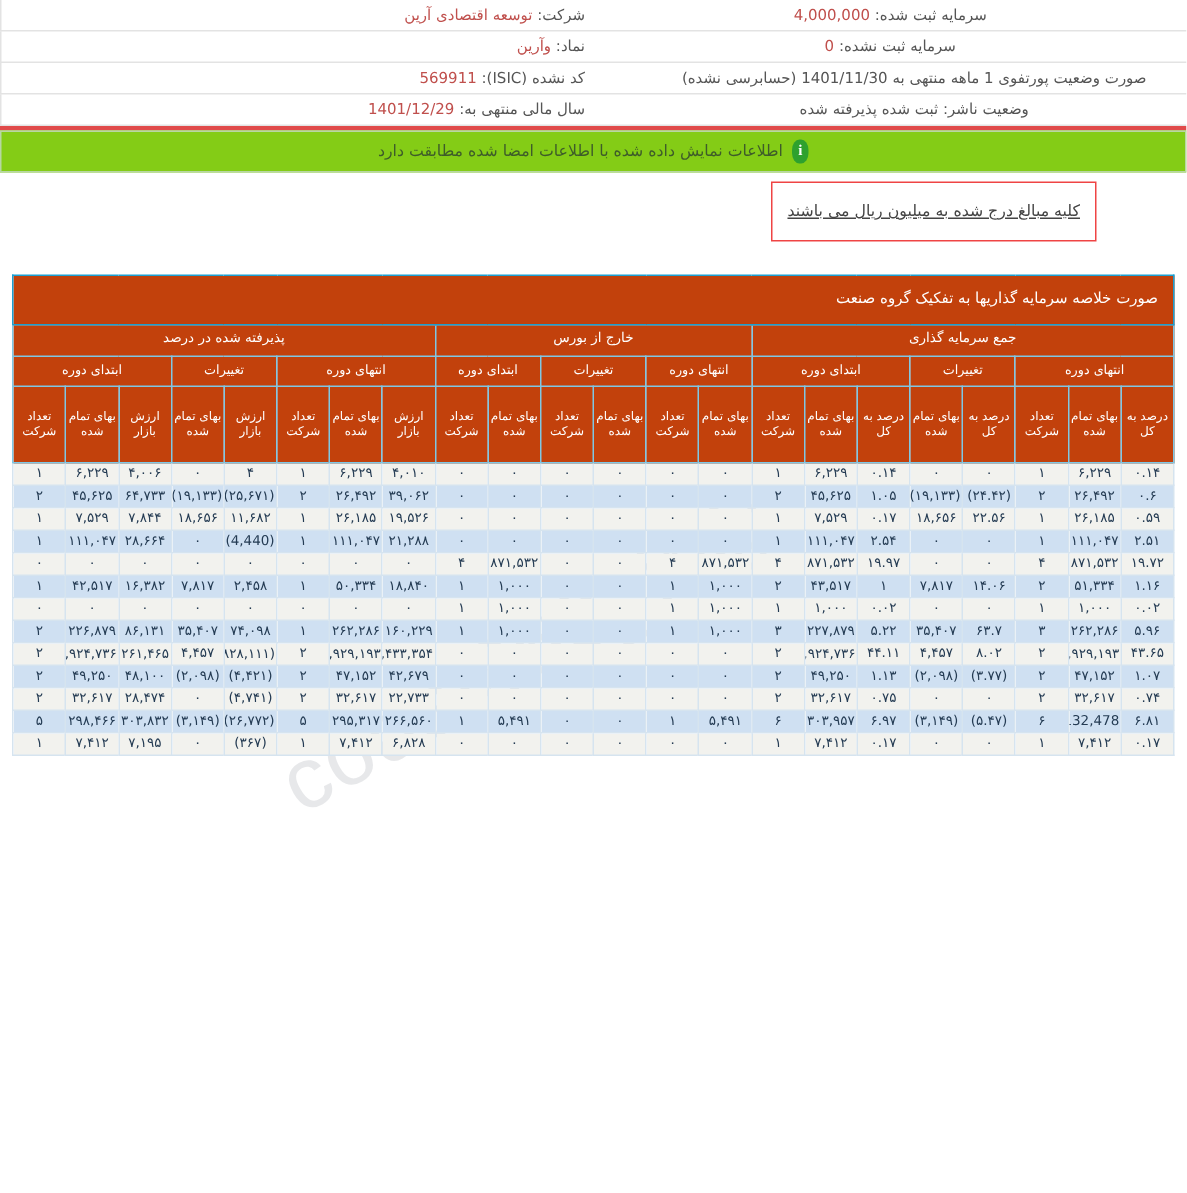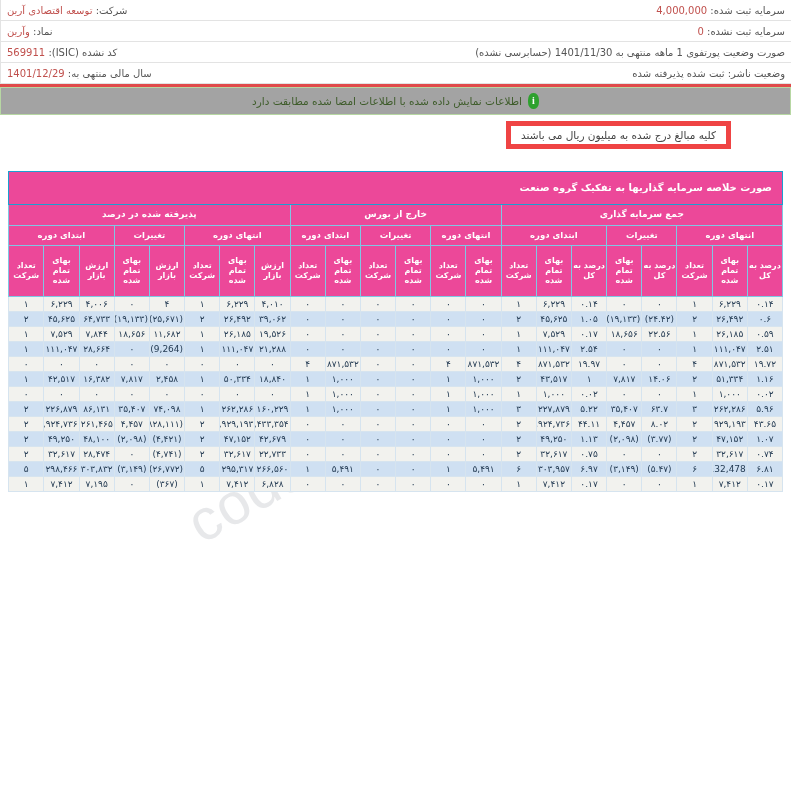--- a/index.html
+++ b/index.html
@@ -24,35 +24,35 @@
   table.info td{
     border-bottom:1px solid #e3e3e3;
     height:18px;
     padding:1px 6px;
     font-size:10px;
     color:#555;
     vertical-align:middle;
     white-space:nowrap;
     overflow:hidden;
   }
-  table.info td.right{width:50%;text-align:left;border-left:1px solid #e3e3e3;}
-  table.info td.left{width:50%;text-align:right;}
+  table.info td.right{width:50%;text-align:right;border-left:1px solid #e3e3e3;}
+  table.info td.left{width:50%;text-align:center;}
   .lbl{color:#555;}
   .val{color:#c0504d;}
   .val-dark{color:#555;margin-left:32px;}
 
   .red-rule{
     height:3px;
     background:#e04a4a;
     width:100%;
   }
 
   
   .notice{
-    background:#a3a3a3;
+    background:#84cc16;
     border:1px solid #b7d7a3;
     height:26px;
     display:flex;
     align-items:center;
     justify-content:center;
     gap:6px;
     font-size:10.5px;
     color:#3e5c2a;
     margin:0;
   }
@@ -73,46 +73,47 @@
     font-weight:bold;
     text-align:center;
     line-height:16px;
     font-family:"Liberation Serif",serif;
   }
 
   
   .unit-note{
     margin:6px 0 0 0;
     display:inline-block;
-    border:5px solid #ef4444;
-    padding:3px 10px;
+    border:1px solid #ef4444;
+    padding:13px 10px;
     font-size:10.5px;
     color:#444;
     background:#fff;
+    text-decoration:underline;
   }
   .unit-row{padding-right:60px;}
 
   
   .table-zone{
     margin-top:22px;
     padding:0 8px;
   }
   table.main{
     width:775px;
     border-collapse:collapse;
     table-layout:fixed;
     font-size:8.5px;
     position:relative;
     z-index:2;
   }
   table.main th{
-    background:#ec4899;
+    background:#c2410c;
     color:#ffffff;
     border:1px solid #7fc7e4;
-    font-weight:bold;
+    font-weight:normal;
     font-size:8.5px;
     padding:2px 1px;
     text-align:center;
     line-height:1.25;
     vertical-align:middle;
   }
   table.main th.title{
     text-align:right;
     padding:5px 10px;
     font-size:10px;
@@ -345,21 +346,21 @@
           <td>۱</td>
           <td>۰</td>
           <td>۰</td>
           <td>۰</td>
           <td>۰</td>
           <td>۰</td>
           <td>۰</td>
           <td>۲۱,۲۸۸</td>
           <td>۱۱۱,۰۴۷</td>
           <td>۱</td>
-          <td class="neg">(9,264)</td>
+          <td class="neg">(4,440)</td>
           <td>۰</td>
           <td>۲۸,۶۶۴</td>
           <td>۱۱۱,۰۴۷</td>
           <td>۱</td>
         </tr>
         <tr class="r-odd">
           <td>۱۹.۷۲</td>
           <td>۸۷۱,۵۳۲</td>
           <td>۴</td>
           <td>۰</td>

